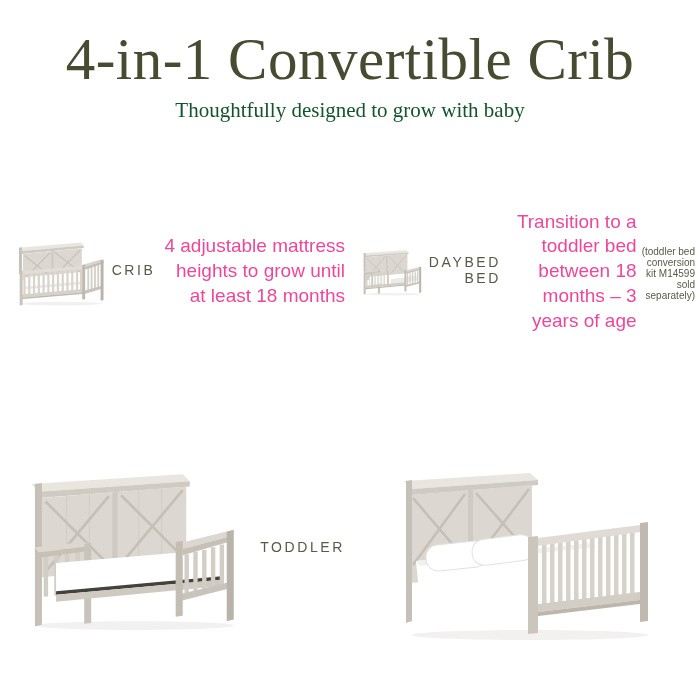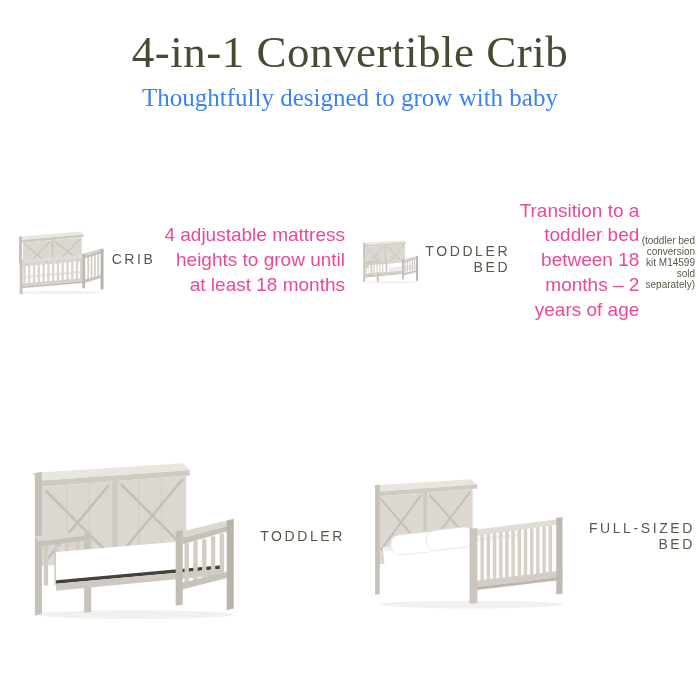--- a/index.html
+++ b/index.html
@@ -3,25 +3,25 @@
 <meta charset="utf-8">
 <style>
   html,body{margin:0;padding:0;background:#ffffff;}
   .page{
     width:700px;height:700px;background:#ffffff;overflow:hidden;
     font-family:"Liberation Sans",sans-serif;position:relative;
   }
   header{text-align:center;padding-top:30px;}
   .title{
     font-family:"Liberation Serif",serif;font-weight:400;
-    font-size:45px;line-height:1.0;color:#474b31;margin:0;letter-spacing:0.5px;
+    font-size:59px;line-height:1.0;color:#474b31;margin:0;letter-spacing:0.5px;
   }
   .subtitle{
     font-family:"Liberation Serif",serif;font-weight:400;
-    font-size:25px;color:#3b82f6;margin:9px 0 0 0;
+    font-size:21px;color:#14532d;margin:9px 0 0 0;
   }
   .grid{
     margin-top:10px;
     display:grid;grid-template-columns:350px 350px;grid-template-rows:277px 277px;
     justify-items:center;
   }
   .cell{width:340px;text-align:right;display:flex;flex-direction:row;align-items:center;}
   .cell svg{display:block;margin:0 auto;}
   .stage-name{
     font-size:14px;font-weight:500;letter-spacing:2.6px;color:#565a48;
@@ -156,22 +156,22 @@
           <rect x="224" y="95" width="5" height="47" fill="#d2cdc5"></rect>
           <rect x="234" y="92" width="5" height="47" fill="#d2cdc5"></rect>
           <rect x="244" y="89" width="5" height="47" fill="#d2cdc5"></rect>
           <polygon points="196,88 252,74 258,79 202,94" fill="#dcd7d0"></polygon>
           <polygon points="202,94 258,79 258,85 202,101" fill="#c6c0b7"></polygon>
           <polygon points="196,146 258,131 258,138 196,154" fill="#c9c4bb"></polygon>
           <polygon points="252,74 260,72 260,174 252,176" fill="#b9b3aa"></polygon>
           <polygon points="194,86 202,85 202,170 194,171" fill="#c3bdb4"></polygon>
         </g>
       </svg>
-      <h2 class="stage-name">TODDLER BED</h2>
-      <p class="stage-desc w292">Transition to a toddler bed between 18 months – 2 years of age</p>
+      <h2 class="stage-name">DAYBED BED</h2>
+      <p class="stage-desc w292">Transition to a toddler bed between 18 months – 3 years of age</p>
       <p class="stage-note">(toddler bed conversion kit M14599 sold separately)</p>
     </section>
 
     <section class="cell">
       <svg width="290" height="188" viewBox="0 0 290 188">
         <ellipse cx="148" cy="181" rx="112" ry="5" fill="#f2f1ef"></ellipse>
         <g>
           <polygon points="30,20 202,9 210,17 38,29" fill="#e9e6e0"></polygon>
           <polygon points="38,29 210,17 210,23 38,36" fill="#cfcac2"></polygon>
           <polygon points="42,36 206,23 206,110 42,126" fill="#dcd8d1"></polygon>
@@ -255,17 +255,16 @@
           <rect x="234" y="80" width="4.5" height="62" fill="#d6d1c9"></rect>
           <rect x="242" y="79" width="4.5" height="62" fill="#d6d1c9"></rect>
           <rect x="250" y="78" width="4.5" height="62" fill="#d6d1c9"></rect>
           <polygon points="150,84 268,69 268,76 150,92" fill="#e0dcd5"></polygon>
           <polygon points="150,150 268,136 268,144 150,158" fill="#d2cdc5"></polygon>
           <polygon points="150,158 268,144 268,148 150,162" fill="#bcb6ad"></polygon>
           <polygon points="148,82 158,81 158,178 148,179" fill="#cbc5bc"></polygon>
           <polygon points="260,68 268,67 268,166 260,167" fill="#bfb9b0"></polygon>
         </g>
       </svg>
-      <h2 class="stage-name">FULL-SIZED BED</h2>
     </section>
 
   </div>
 </div>
 
 </body></html>

